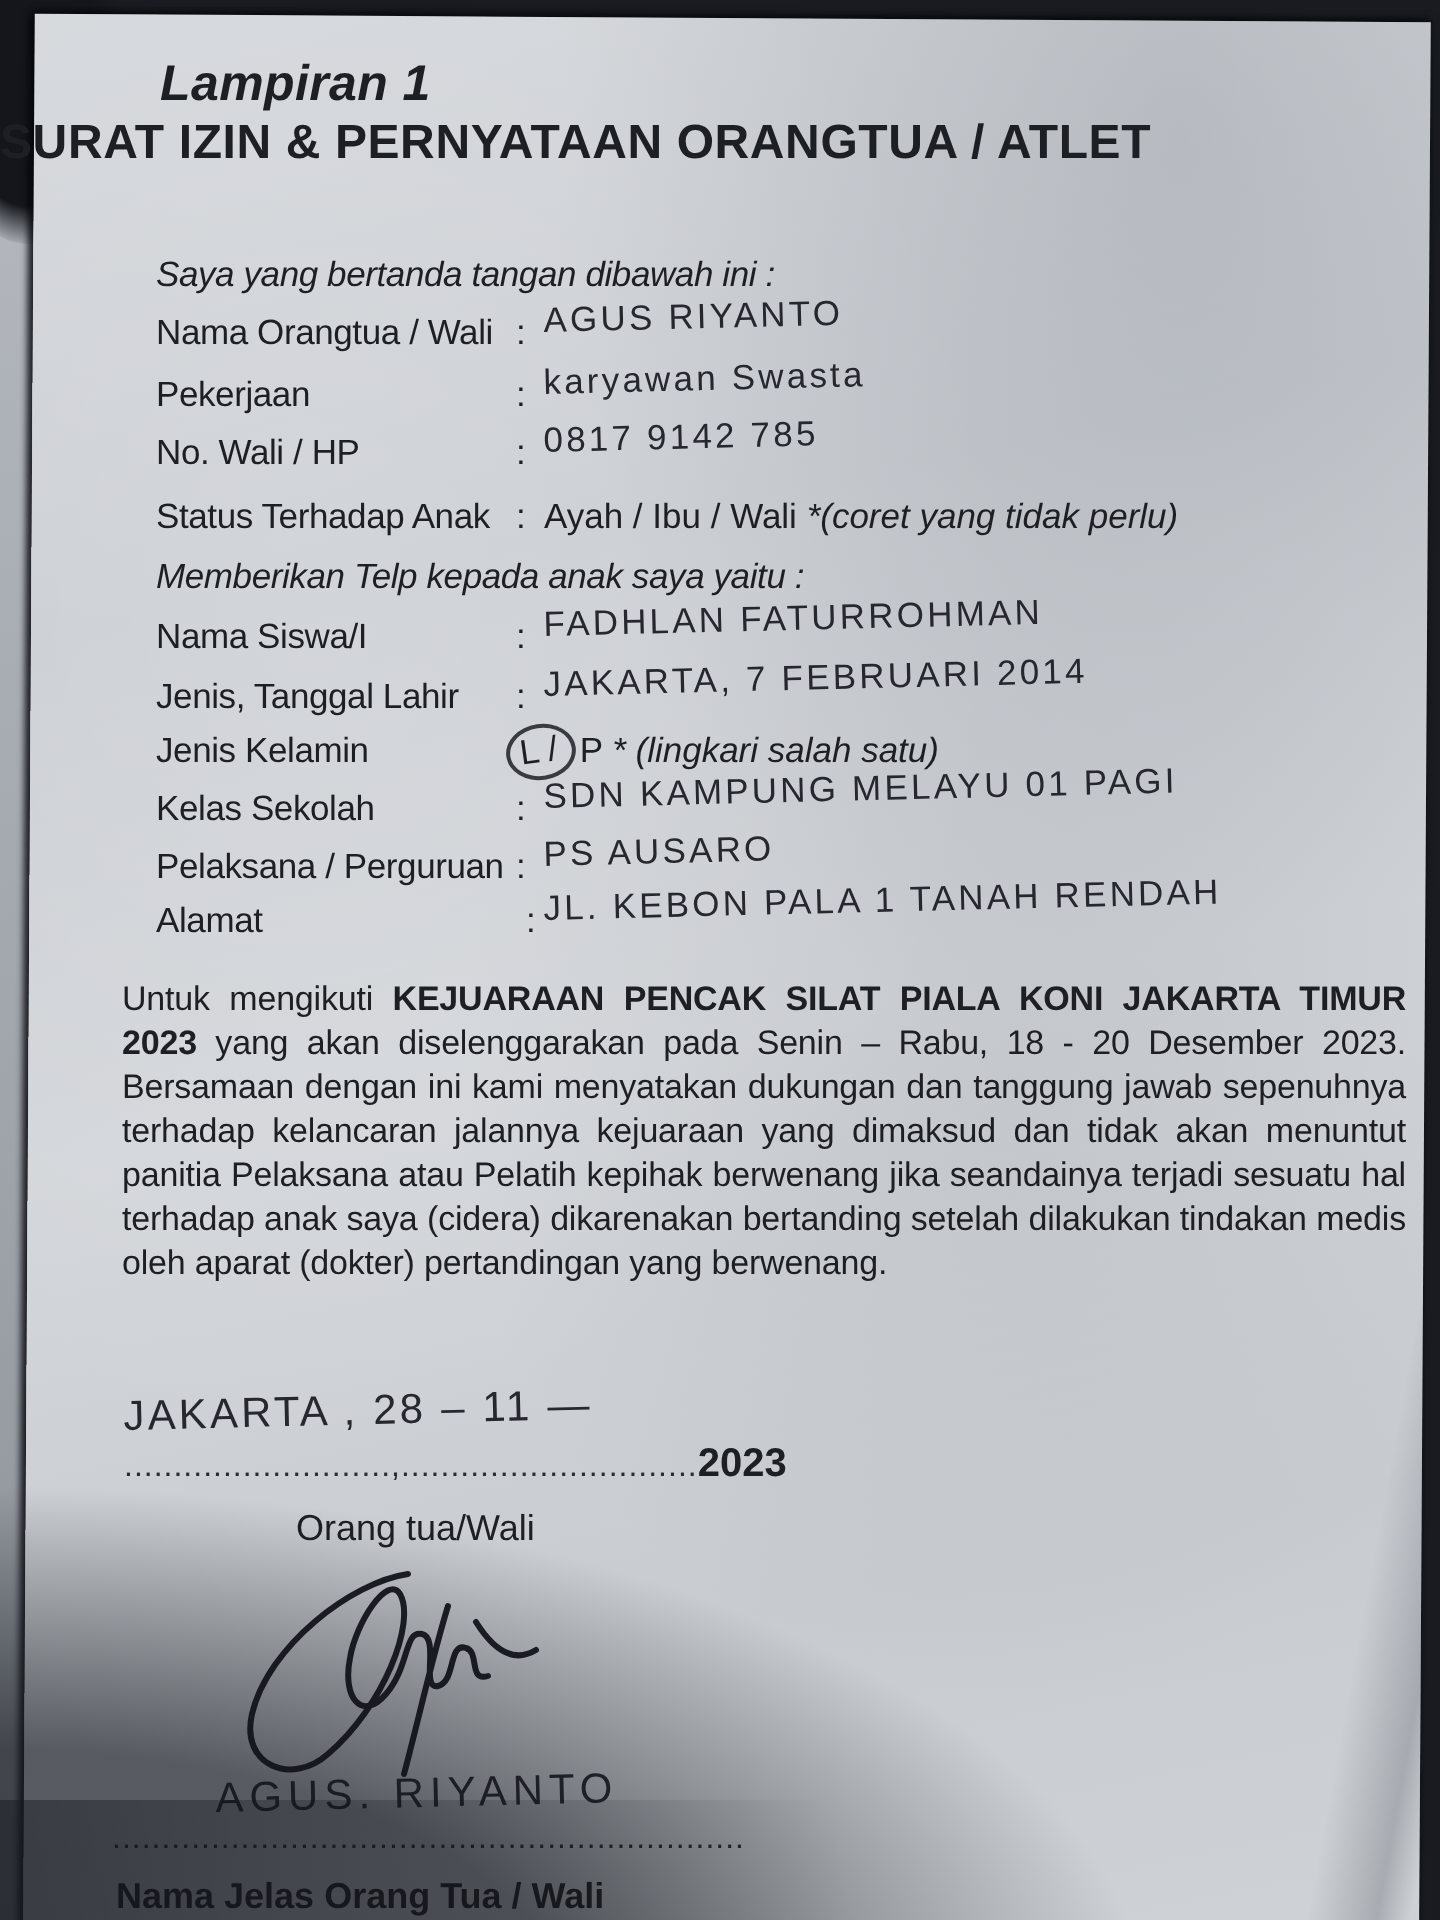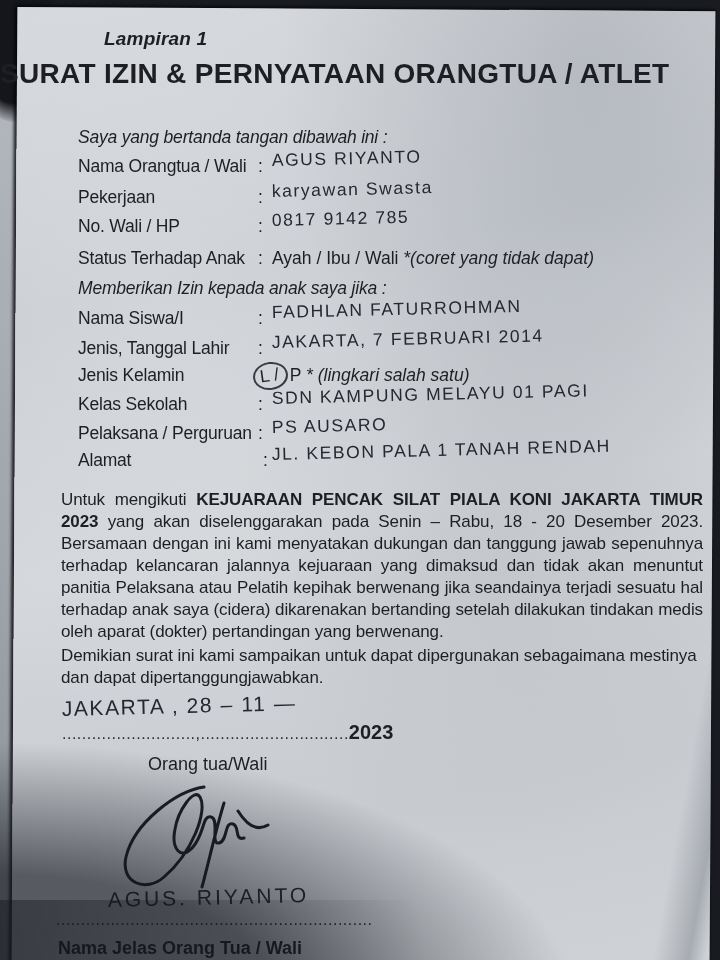--- a/index.html
+++ b/index.html
@@ -27,22 +27,22 @@
       radial-gradient(ellipse at 82% 6%, rgba(128,134,142,0.30), rgba(128,134,142,0) 38%),
       radial-gradient(ellipse at 20% 30%, rgba(255,255,255,0.16), rgba(255,255,255,0) 45%),
       radial-gradient(ellipse at 70% 55%, rgba(118,124,132,0.14), rgba(118,124,132,0) 40%),
       linear-gradient(100deg, rgba(0,0,0,0) 93%, rgba(96,101,109,0.35) 97%, rgba(0,0,0,0) 99%),
       linear-gradient(168deg,#d5d8dc 0%,#c9cdd2 28%,#d3d6da 52%,#c8ccd1 78%,#cfd3d7 100%);
     box-shadow:-3px 0 3px rgba(5,6,9,0.75), 0 -2px 3px rgba(5,6,9,0.6);
     z-index:3;
   }
   .content{position:absolute;inset:0;z-index:4;color:#1e1f24;}
   .abs{position:absolute;white-space:nowrap;}
-  .attachment{font-size:19px;font-weight:bold;font-style:italic;letter-spacing:0.2px;margin-left:24px;}
-  .doc-title{left:0;width:638px;text-align:right;font-size:28px;font-weight:bold;letter-spacing:0.3px;}
+  .attachment{font-size:25px;font-weight:bold;font-style:italic;letter-spacing:0.2px;}
+  .doc-title{left:0;width:638px;text-align:left;font-size:24px;font-weight:bold;letter-spacing:0.3px;}
   .body-text{font-size:17.5px;letter-spacing:-0.2px;font-style:italic;}
   .row{position:absolute;left:0;top:0;width:616px;height:28px;}
   .row .lbl{position:absolute;left:78px;top:0;font-size:17.5px;letter-spacing:-0.2px;}
   .row .col{position:absolute;left:258px;top:0;font-size:17.5px;}
   .row .val{position:absolute;left:272px;top:0;font-size:17.5px;}
   .hand{
     font-size:20px;color:#272730;letter-spacing:1.6px;font-weight:500;
     transform:rotate(-1.4deg);transform-origin:0 100%;white-space:nowrap;
   }
   .row .hand{top:-6px;}
@@ -106,24 +106,24 @@
 
   <div class="row" style="top:216px">
     <span class="lbl">No. Wali / HP</span>
     <span class="col">:</span>
     <span class="val hand">0817 9142 785</span>
   </div>
 
   <div class="row" style="top:248px">
     <span class="lbl">Status Terhadap Anak</span>
     <span class="col">:</span>
-    <span class="val"><span>Ayah / Ibu / Wali </span><span class="note">*(coret yang tidak dapat)</span></span>
+    <span class="val"><span>Ayah / Ibu / Wali </span><span class="note">*(coret yang tidak perlu)</span></span>
   </div>
 
-  <div class="abs body-text" style="left:78px;top:278px">Memberikan Izin kepada anak saya jika :</div>
+  <div class="abs body-text" style="left:78px;top:278px">Memberikan Telp kepada anak saya yaitu :</div>
 
   <div class="row" style="top:308px">
     <span class="lbl">Nama Siswa/I</span>
     <span class="col">:</span>
     <span class="val hand">FADHLAN FATURROHMAN</span>
   </div>
 
   <div class="row" style="top:338px">
     <span class="lbl">Jenis, Tanggal Lahir</span>
     <span class="col">:</span>
@@ -148,21 +148,20 @@
   </div>
 
   <div class="row" style="top:450px">
     <span class="lbl">Alamat</span>
     <span class="col" style="left:263px">:</span>
     <span class="val hand">JL. KEBON PALA 1 TANAH RENDAH</span>
   </div>
 
   <div class="paragraph"><span>Untuk mengikuti </span><b>KEJUARAAN PENCAK SILAT PIALA KONI JAKARTA TIMUR 2023</b><span> yang akan diselenggarakan pada Senin – Rabu, 18 - 20 Desember 2023. Bersamaan dengan ini kami menyatakan dukungan dan tanggung jawab sepenuhnya terhadap kelancaran jalannya kejuaraan yang dimaksud dan tidak akan menuntut panitia Pelaksana atau Pelatih kepihak berwenang jika seandainya terjadi sesuatu hal terhadap anak saya (cidera) dikarenakan bertanding setelah dilakukan tindakan medis oleh aparat (dokter) pertandingan yang berwenang.</span></div>
 
-  <div class="closing">Demikian surat ini kami sampaikan untuk dapat dipergunakan sebagaimana mestinya dan dapat dipertanggungjawabkan.</div>
 
   <div class="abs hand" style="left:62px;top:697px;font-size:21px">JAKARTA ,    28 – 11 —</div>
 
   <div class="abs" style="left:62px;top:721px"><span class="dots">...........................,..............................</span><span class="year">2023</span></div>
 
   <div class="abs role" style="left:148px;top:754px">Orang tua/Wali</div>
 
   <svg class="abs" style="left:108px;top:783px" width="200" height="115" viewBox="0 0 200 115">
     <path d="M96,4 C68,8 26,40 18,74 C12,100 38,110 56,94 C84,70 100,28 92,14 C86,4 70,28 67,46 C63,66 73,78 85,64 C97,50 94,32 103,34 C112,36 102,62 111,60 C120,58 116,38 125,41 C132,43 126,58 136,55 M116,20 C108,46 100,82 94,104 M130,28 C140,44 150,48 160,42" stroke="#1d1d25" stroke-width="3" fill="none" stroke-linecap="round" stroke-linejoin="round"></path>
   </svg>

